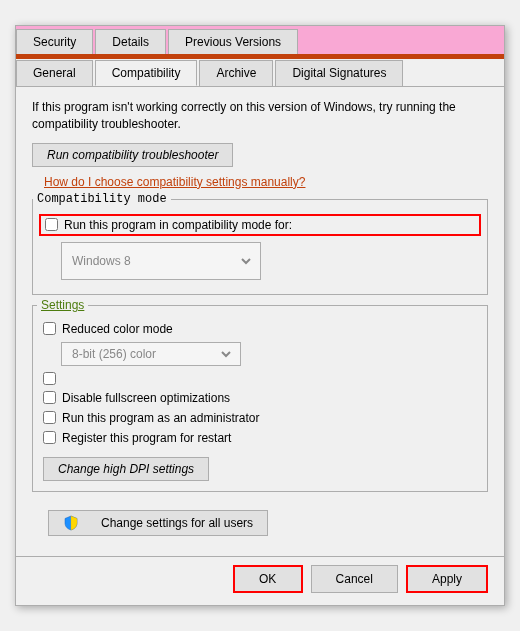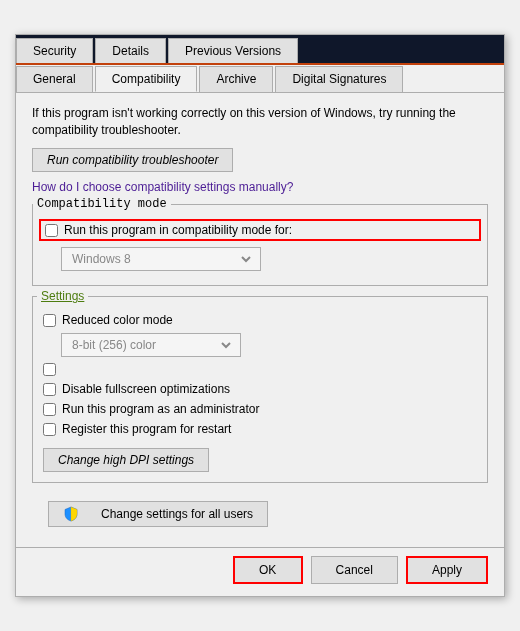--- a/index.html
+++ b/index.html
@@ -21,22 +21,22 @@
 
     .window {
       width: 490px;
       background: #f0f0f0;
       border: 1px solid #adadad;
       box-shadow: 2px 2px 8px rgba(0,0,0,0.3);
     }
 
     .tab-bar-top {
       display: flex;
-      background: #0f172a;
-      border-bottom: 2px solid #c2410c;
+      background: #f9a8d4;
+      border-bottom: 5px solid #c2410c;
     }
 
     .tab {
       padding: 5px 16px;
       border: 1px solid #adadad;
       border-bottom: none;
       background: #e1e1e1;
       cursor: pointer;
       margin-right: 2px;
       margin-top: 3px;
@@ -81,24 +81,25 @@
       display: inline-block;
       padding: 4px 14px;
       background: #e1e1e1;
       border: 1px solid #adadad;
       cursor: pointer;
       color: #000;
       font-style: italic;
     }
 
     .link {
-      color: #4c1d95;
+      color: #c2410c;
+      text-decoration: underline;
       cursor: pointer;
       display: block;
-      margin: 8px 0;
+      margin: 8px 12px;
     }
 
     .group-box {
       border: 1px solid #adadad;
       padding: 8px 10px 10px 10px;
       margin: 10px 0;
       position: relative;
     }
 
     .group-box-label {
@@ -131,21 +132,21 @@
 
     input[type="checkbox"] {
       width: 13px;
       height: 13px;
       cursor: pointer;
       flex-shrink: 0;
     }
 
     .select-box {
       width: 200px;
-      padding: 3px 6px;
+      padding: 10px 6px;
       border: 1px solid #adadad;
       background: #f5f5f5;
       color: #888;
       cursor: pointer;
       display: flex;
       align-items: center;
       justify-content: space-between;
       margin-left: 18px;
       margin-top: 4px;
       margin-bottom: 4px;

